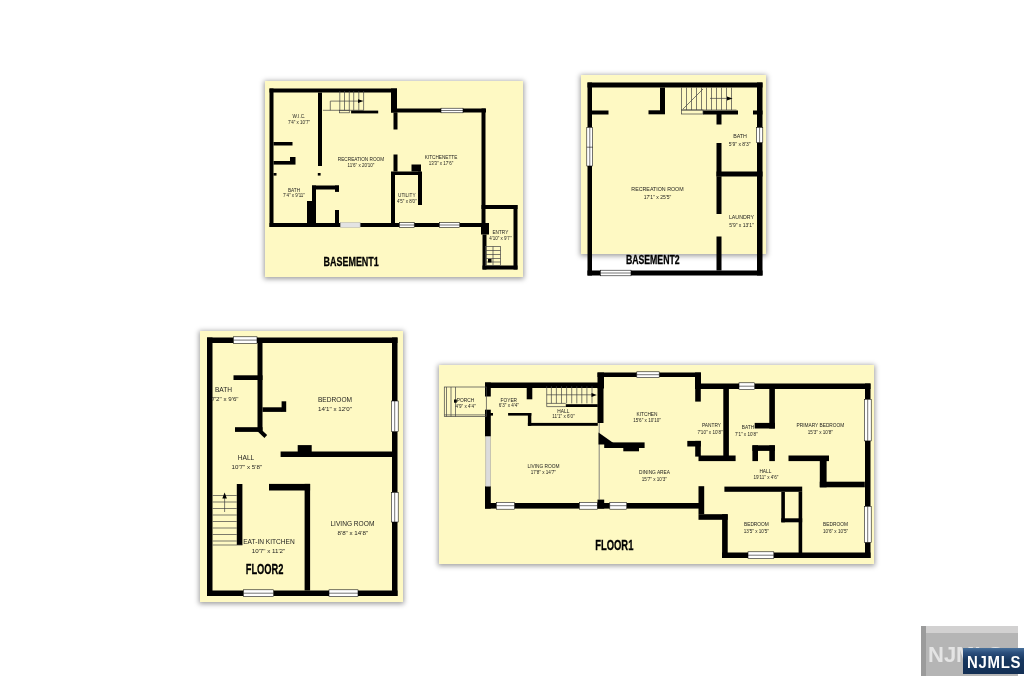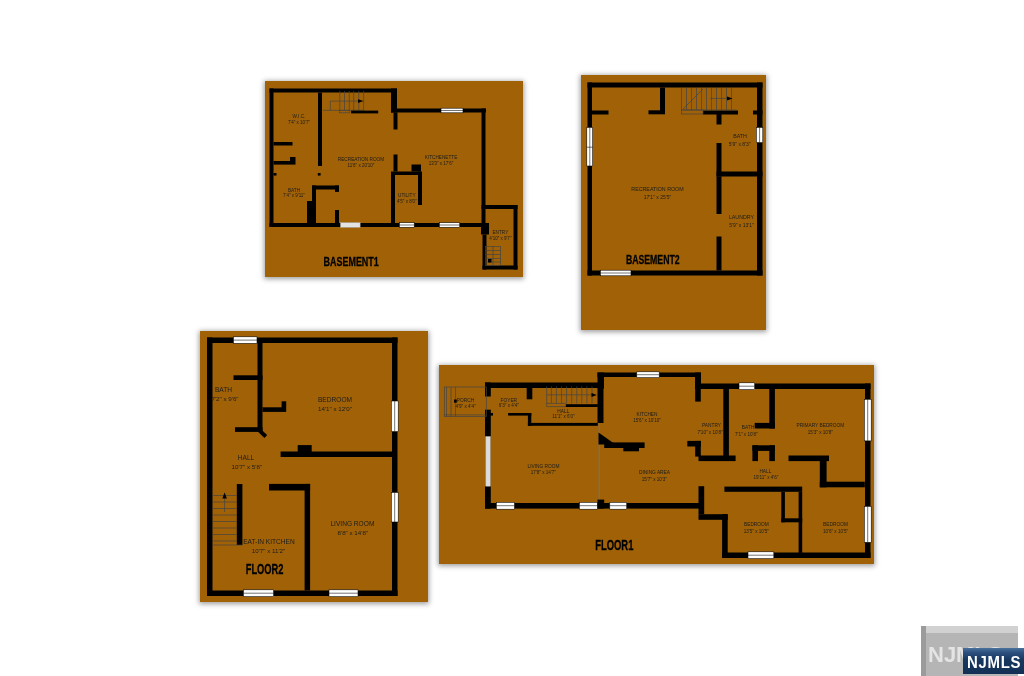--- a/index.html
+++ b/index.html
@@ -1,16 +1,16 @@
 <!DOCTYPE html>
 <html><head>
 <meta charset="utf-8">
 <style>
 html,body{margin:0;padding:0;background:#ffffff;width:1024px;height:676px;overflow:hidden;position:relative}
-.card{position:absolute;background:#a16207;box-shadow:0 1px 5px 1px rgba(0,0,0,.38)}
+.card{position:absolute;background:#fef9c3;box-shadow:0 1px 5px 1px rgba(0,0,0,.38)}
 svg{display:block}
 text{font-family:"Liberation Sans",sans-serif;fill:#1c1c1c}
 .w{fill:#000;stroke:none}
 .tl{stroke:#444;stroke-width:0.7;fill:none}
 .win{fill:#fff;stroke:#000;stroke-width:0.55}
 .wl{stroke:#000;stroke-width:0.55}
 .ttl{font-weight:bold;fill:#000;stroke:#000;stroke-width:0.28}
 </style>
 </head>
 <body>
@@ -153,21 +153,21 @@
 
 <g text-anchor="middle" font-size="4.7">
         <text x="500.4" y="233.5">ENTRY</text>
         <text x="500.4" y="239.5" font-size="4.5">4'10" x 9'7"</text>
       </g>
 
 <text class="ttl" x="323.5" y="265.5" font-size="12.4" textLength="55.3" lengthAdjust="spacingAndGlyphs">BASEMENT1</text>
 </svg>
 </div>
 
-<div class="card" style="left:581px;top:75px;width:185px;height:255px">
+<div class="card" style="left:581px;top:75px;width:185px;height:179px">
 <svg width="185" height="207" viewBox="581 75 185 207">
 
 <rect class="w" x="587.5" y="82.5" width="175" height="5"></rect>
 
 <g>
         <rect class="w" x="587.5" y="82.5" width="4.5" height="45"></rect>
         <rect class="w" x="587.5" y="166" width="4.5" height="109.5"></rect>
       </g>
 
 <g>
@@ -250,21 +250,21 @@
 
 <g text-anchor="middle" font-size="5.3">
         <text x="741.5" y="219.4">LAUNDRY</text>
         <text x="741.5" y="227.3" font-size="5">5'9" x 13'1"</text>
       </g>
 
 <text class="ttl" x="625.9" y="264" font-size="12.2" textLength="53.7" lengthAdjust="spacingAndGlyphs">BASEMENT2</text>
 </svg>
 </div>
 
-<div class="card" style="left:200px;top:331px;width:228px;height:271px">
+<div class="card" style="left:200px;top:331px;width:203px;height:271px">
 <svg width="203" height="271" viewBox="200 331 203 271">
 
 <g>
         <rect class="w" x="207" y="337.5" width="26.5" height="5.5"></rect>
         <rect class="w" x="257" y="337.5" width="140.5" height="5.5"></rect>
       </g>
 
 <g>
         <rect class="win" x="233.5" y="336.8" width="23.5" height="6.6"></rect>
         <line class="wl" x1="233.5" y1="340.1" x2="257" y2="340.1"></line>

